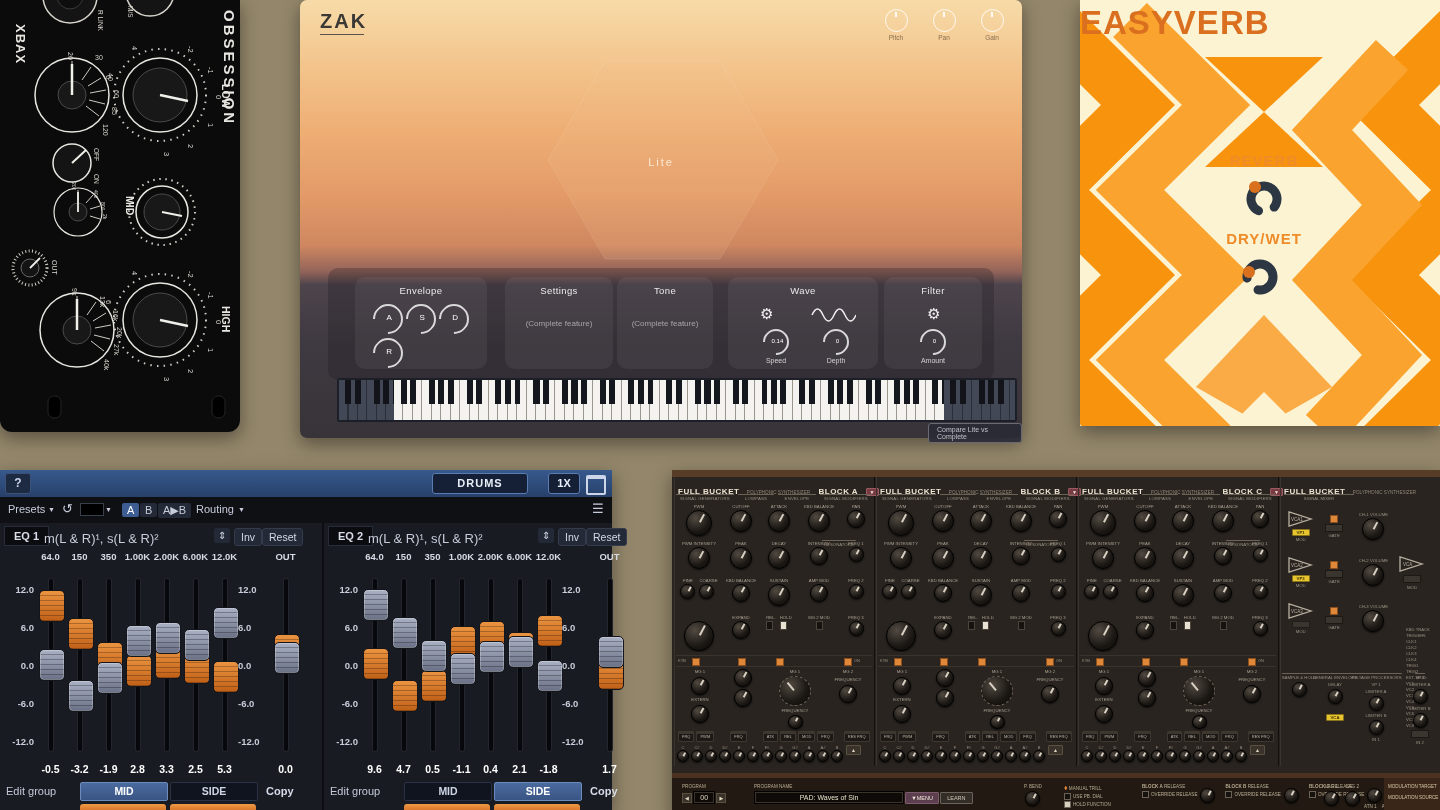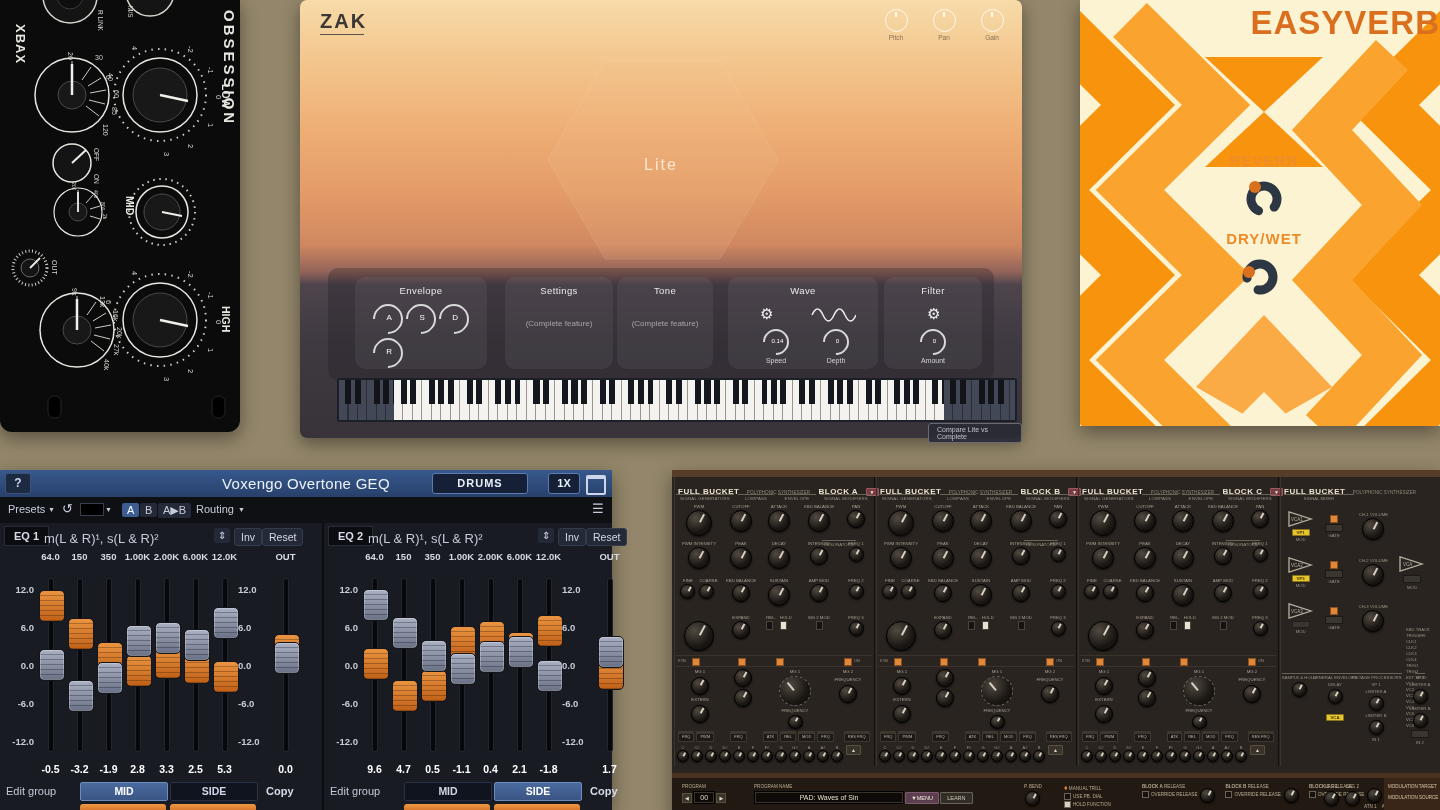--- a/index.html
+++ b/index.html
@@ -16,21 +16,21 @@
   .zk-logo u{display:block;height:1px;background:#5a534c;width:44px;margin-top:1px;}
   .zk-selbar{position:absolute;left:237px;top:13px;width:252px;height:26px;background:rgba(250,242,222,.55);border-radius:2px;display:flex;align-items:center;}
   .zk-sel{flex:1;display:flex;align-items:center;justify-content:space-between;padding:0 10px;font-size:10px;color:#4a3e33;}
   .zk-arr{font-size:7px;color:#6b5a48;letter-spacing:2px;}
   .zk-hknob{position:absolute;top:9px;width:48px;text-align:center;}
   .zk-hknob .ring{width:21px;height:21px;border:1.5px solid rgba(255,255,255,.85);border-radius:50%;margin:0 auto;position:relative;}
   .zk-hknob .ring::after{content:"";position:absolute;left:50%;top:2px;width:2px;height:5px;background:rgba(255,255,255,.9);transform:translateX(-50%);}
   .zk-hklbl{font-size:6.5px;color:#8a6f52;margin-top:2px;}
   .zk-hex{position:absolute;left:0;top:0;}
   .zk-title{position:absolute;left:0;right:0;top:128px;text-align:center;font-size:23px;letter-spacing:5px;color:#fff8ee;}
-  .zk-sub{position:absolute;left:0;right:0;top:156px;text-align:center;font-size:16px;letter-spacing:2px;color:rgba(255,246,230,.82);}
+  .zk-sub{position:absolute;left:0;right:0;top:156px;text-align:center;font-size:11px;letter-spacing:2px;color:rgba(255,246,230,.82);}
   .zk-band{position:absolute;left:28px;right:28px;top:268px;height:112px;background:rgba(28,24,32,.28);border-radius:10px;}
   .zk-card{position:absolute;top:277px;height:92px;background:rgba(255,255,255,.06);border-radius:10px;}
   .zk-ctitle{text-align:center;font-size:9.5px;color:rgba(255,255,255,.88);margin-top:8px;letter-spacing:.4px;}
   .zk-note{text-align:center;font-size:8px;line-height:1.5;color:rgba(255,255,255,.5);margin-top:22px;}
   .zk-envgrid{display:flex;flex-wrap:wrap;width:96px;margin:8px auto 0;justify-content:space-between;}
   .zk-envk{width:26px;height:26px;border:2px solid rgba(255,255,255,.8);border-bottom-color:transparent;border-radius:50%;transform:rotate(45deg);margin-bottom:4px;position:relative;}
   .zk-envk span{position:absolute;left:0;right:0;top:7px;text-align:center;font-size:8px;color:#fff;transform:rotate(-45deg);}
   .zk-gear{font-size:15px;color:rgba(255,255,255,.92);}
   .zk-vknob{width:22px;height:22px;border:2px solid rgba(255,255,255,.8);border-bottom-color:transparent;border-radius:50%;transform:rotate(45deg);position:relative;margin:0 auto;}
   .zk-vknob span{position:absolute;left:0;right:0;top:6px;text-align:center;font-size:6px;color:#fff;transform:rotate(-45deg);}
@@ -41,21 +41,21 @@
   .zk-white{left:57px;width:550px;background:repeating-linear-gradient(90deg,#f5f3ef 0 8.3px,#9a968e 8.3px 9.5px);}
   .zk-white .bk{background:repeating-linear-gradient(90deg,transparent 0 6.5px,#15171e 6.5px 12.5px,transparent 12.5px 16px,#15171e 16px 22px,transparent 22px 35px,#15171e 35px 41px,transparent 41px 44.5px,#15171e 44.5px 50.5px,transparent 50.5px 54px,#15171e 54px 60px,transparent 60px 66.5px);}
   .zk-dark{background:repeating-linear-gradient(90deg,#434856 0 8.3px,#2a2e38 8.3px 9.5px);}
   .zk-dark .bk{background:repeating-linear-gradient(90deg,transparent 0 6.5px,#12141a 6.5px 12.5px,transparent 12.5px 16px,#12141a 16px 22px,transparent 22px 35px,#12141a 35px 41px,transparent 41px 44.5px,#12141a 44.5px 50.5px,transparent 50.5px 54px,#12141a 54px 60px,transparent 60px 66.5px);}
   .zk-left{left:2px;width:55px;}
   .zk-right{left:607px;width:71px;}
   .zk-compare{position:absolute;left:628px;top:423px;background:rgba(42,42,54,.9);border:1px solid #6a6a74;border-radius:3px;color:#c2c2c8;font-size:7px;padding:2px 8px;}
 
   
   #ezv{left:1080px;top:0;width:360px;height:426px;background:#fcf3d3;overflow:hidden;}
-  .ez-title{position:absolute;left:0;right:0;top:4px;text-align:right;font-size:33px;font-weight:bold;letter-spacing:1px;color:#da701f;}
+  .ez-title{position:absolute;left:0;right:0;top:4px;text-align:left;font-size:33px;font-weight:bold;letter-spacing:1px;color:#da701f;}
   .ez-lbl{position:absolute;width:160px;text-align:center;font-size:15px;font-weight:bold;letter-spacing:1px;color:#ef8c2a;}
   .ez-knob{position:absolute;}
 
   
   #vox{left:0;top:470px;width:612px;height:340px;background:#181b22;}
   .vx-titlebar{position:absolute;left:0;top:0;width:612px;height:27px;background:linear-gradient(180deg,#37598d,#27406a);border-bottom:1px solid #121d32;}
   .vx-help{position:absolute;left:5px;top:3px;width:24px;height:19px;background:#1c2a42;border:1px solid #3c5078;border-radius:3px;color:#cdd6e8;font-weight:bold;font-size:12px;text-align:center;line-height:19px;}
   .vx-title{position:absolute;left:0;right:0;top:5px;text-align:center;font-size:15px;color:#edf1f8;letter-spacing:.3px;}
   .vx-preset{position:absolute;left:432px;top:3px;width:94px;height:19px;background:#152036;border:1px solid #5a7cb0;border-radius:3px;color:#e8eef8;font-weight:bold;font-size:11px;letter-spacing:1px;text-align:center;line-height:19px;}
   .vx-zoom{position:absolute;left:548px;top:3px;width:30px;height:19px;background:#152036;border:1px solid #5a7cb0;border-radius:3px;color:#e8eef8;font-weight:bold;font-size:11px;text-align:center;line-height:19px;}
@@ -394,21 +394,20 @@
     <div class="ez-lbl" style="left:104px;top:230px">DRY/WET</div>
     <svg class="ez-knob" style="left:158px;top:254px" width="44" height="44">
       <circle cx="22" cy="23" r="13" fill="none" stroke="#2d3744" stroke-width="9" stroke-dasharray="64 18" stroke-linecap="round" transform="rotate(175 22 23)"></circle>
       <circle cx="11" cy="18" r="6" fill="#d8701e"></circle>
     </svg>
   </div>
 
   <div class="panel" id="vox">
     <div class="vx-titlebar">
       <div class="vx-help">?</div>
-      <div class="vx-title">Voxengo Overtone GEQ</div>
       <div class="vx-preset">DRUMS</div>
       <div class="vx-zoom">1X</div>
       <div class="vx-win"></div>
     </div>
     <div class="vx-toolbar">
       <span style="left:8px">Presets</span>
       <span style="left:48px;font-size:7px;top:9px">▼</span>
       <span style="left:62px;font-size:13px;top:4px">↺</span>
       <span class="vx-swatch"></span>
       <span style="left:105px;font-size:7px;top:9px">▼</span>

